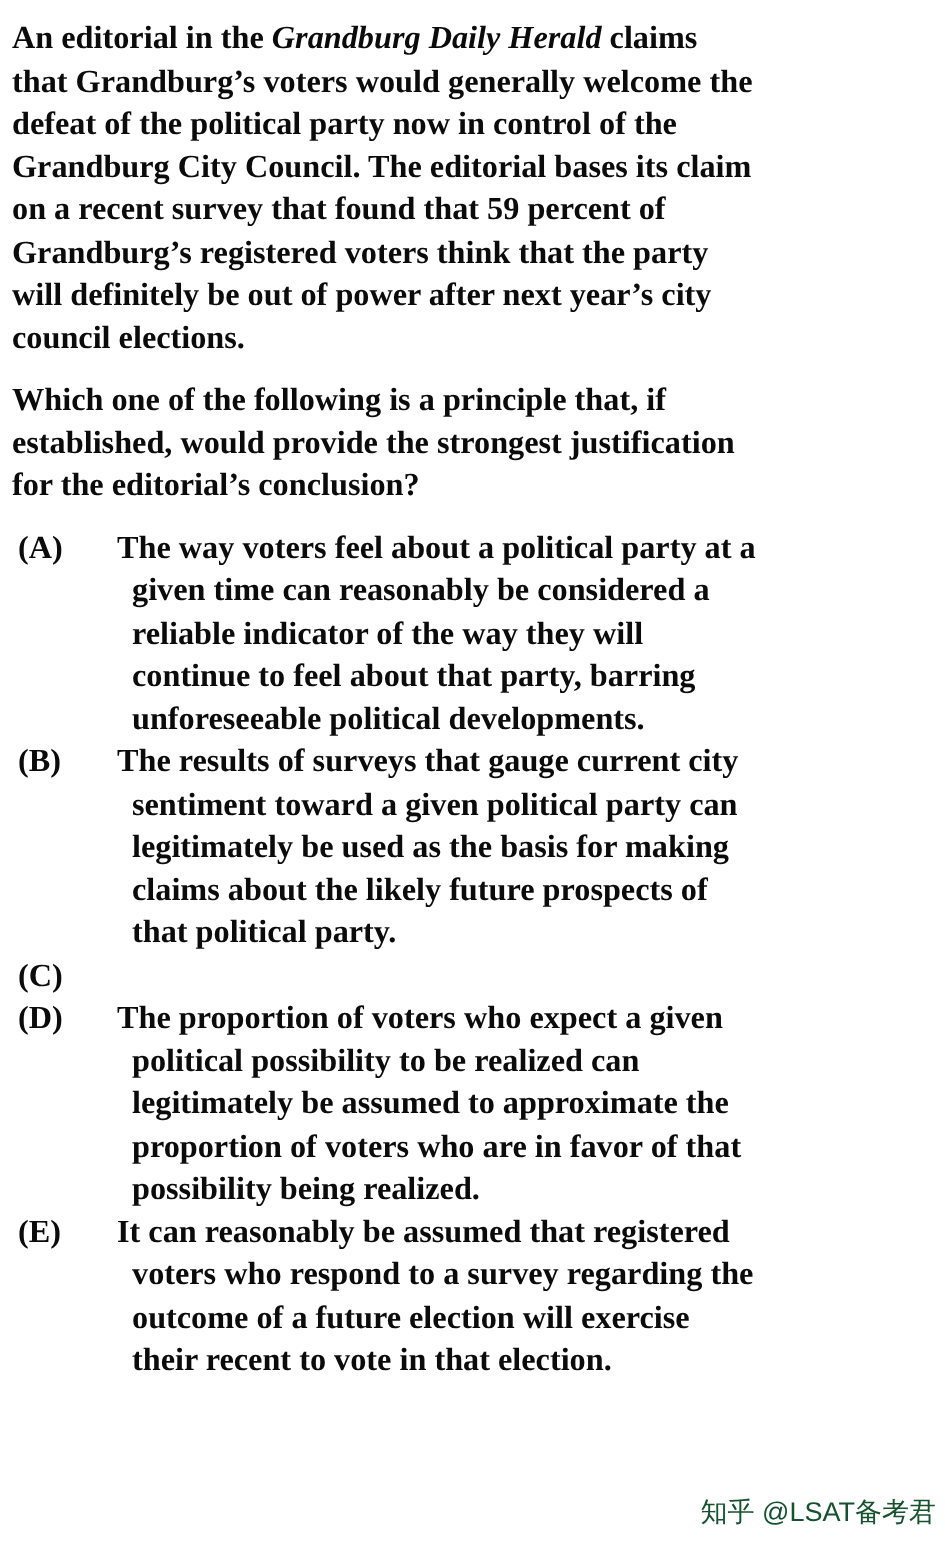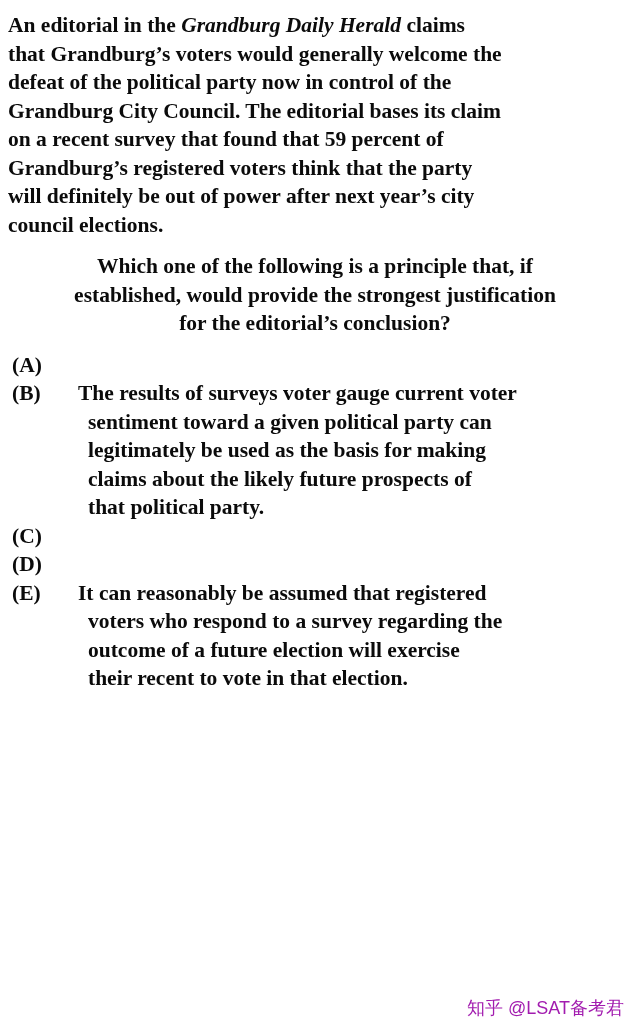--- a/index.html
+++ b/index.html
@@ -29,21 +29,20 @@
   .passage {
     white-space: pre;
     margin: 0 0 13px 0;
   }
   .publication {
     font-style: italic;
   }
   .question-stem {
     white-space: pre;
     margin: 0 0 13px 0;
-    text-align: center;
   }
   .options {
     padding-left: 4px;
   }
   .option-row {
     display: flex;
     align-items: flex-start;
   }
   .option-label {
     flex: 0 0 66px;
@@ -52,21 +51,21 @@
   .option-text {
     flex: 1 1 auto;
     white-space: pre;
     padding-left: 10px;
     text-indent: -10px;
   }
   .watermark {
     position: absolute;
     right: 6px;
     bottom: 15px;
-    color: #a21caf;
+    color: #14532d;
     font-family: "Liberation Sans", "DejaVu Sans", sans-serif;
     font-weight: 400;
     font-size: 18px;
     line-height: 18px;
     white-space: nowrap;
   }
 </style>
 </head>
 <body>
 
@@ -82,37 +81,47 @@
 council elections.</span></p>
 
   <p class="question-stem">Which one of the following is a principle that, if
 established, would provide the strongest justification
 for the editorial’s conclusion?</p>
 
   <div class="options">
 
     <div class="option-row">
       <span class="option-label">(A)</span>
+      <span class="option-text">The way voters feel about a political party at a
+given time can reasonably be considered a
+reliable indicator of the way they will
+continue to feel about that party, barring
+unforeseeable political developments.</span>
     </div>
 
     <div class="option-row">
       <span class="option-label">(B)</span>
-      <span class="option-text">The results of surveys voter gauge current voter
+      <span class="option-text">The results of surveys that gauge current city
 sentiment toward a given political party can
 legitimately be used as the basis for making
 claims about the likely future prospects of
 that political party.</span>
     </div>
 
     <div class="option-row">
       <span class="option-label">(C)</span>
     </div>
 
     <div class="option-row">
       <span class="option-label">(D)</span>
+      <span class="option-text">The proportion of voters who expect a given
+political possibility to be realized can
+legitimately be assumed to approximate the
+proportion of voters who are in favor of that
+possibility being realized.</span>
     </div>
 
     <div class="option-row">
       <span class="option-label">(E)</span>
       <span class="option-text">It can reasonably be assumed that registered
 voters who respond to a survey regarding the
 outcome of a future election will exercise
 their recent to vote in that election.</span>
     </div>
 

